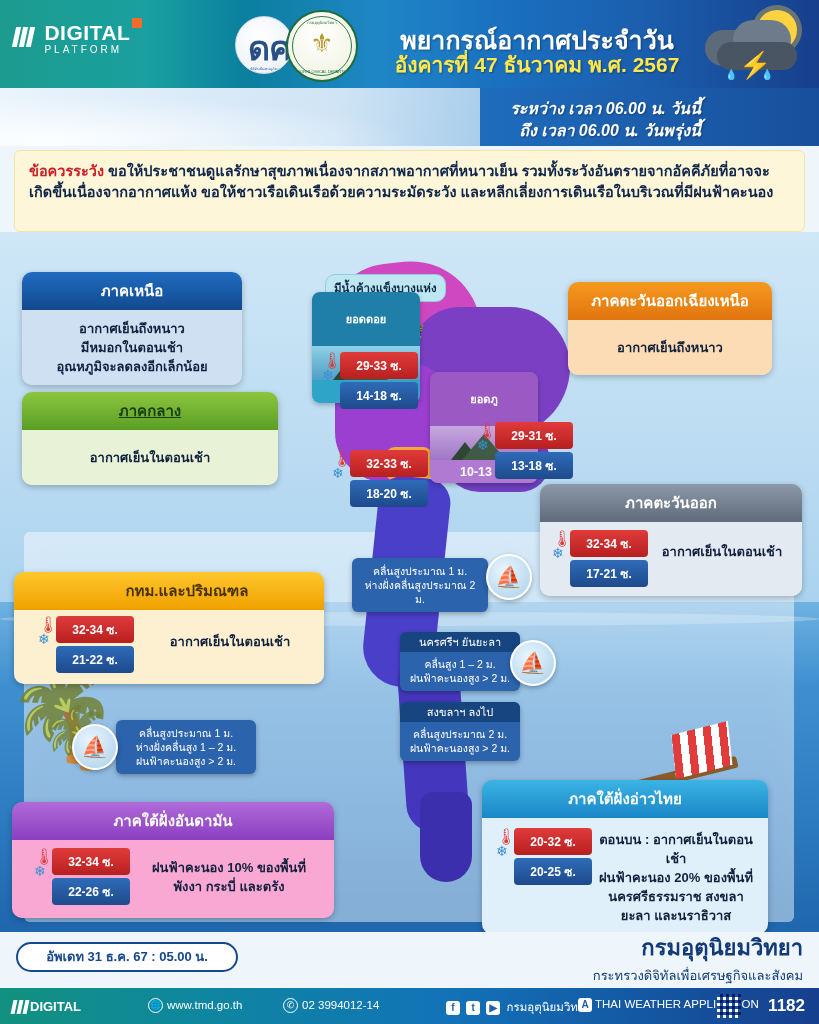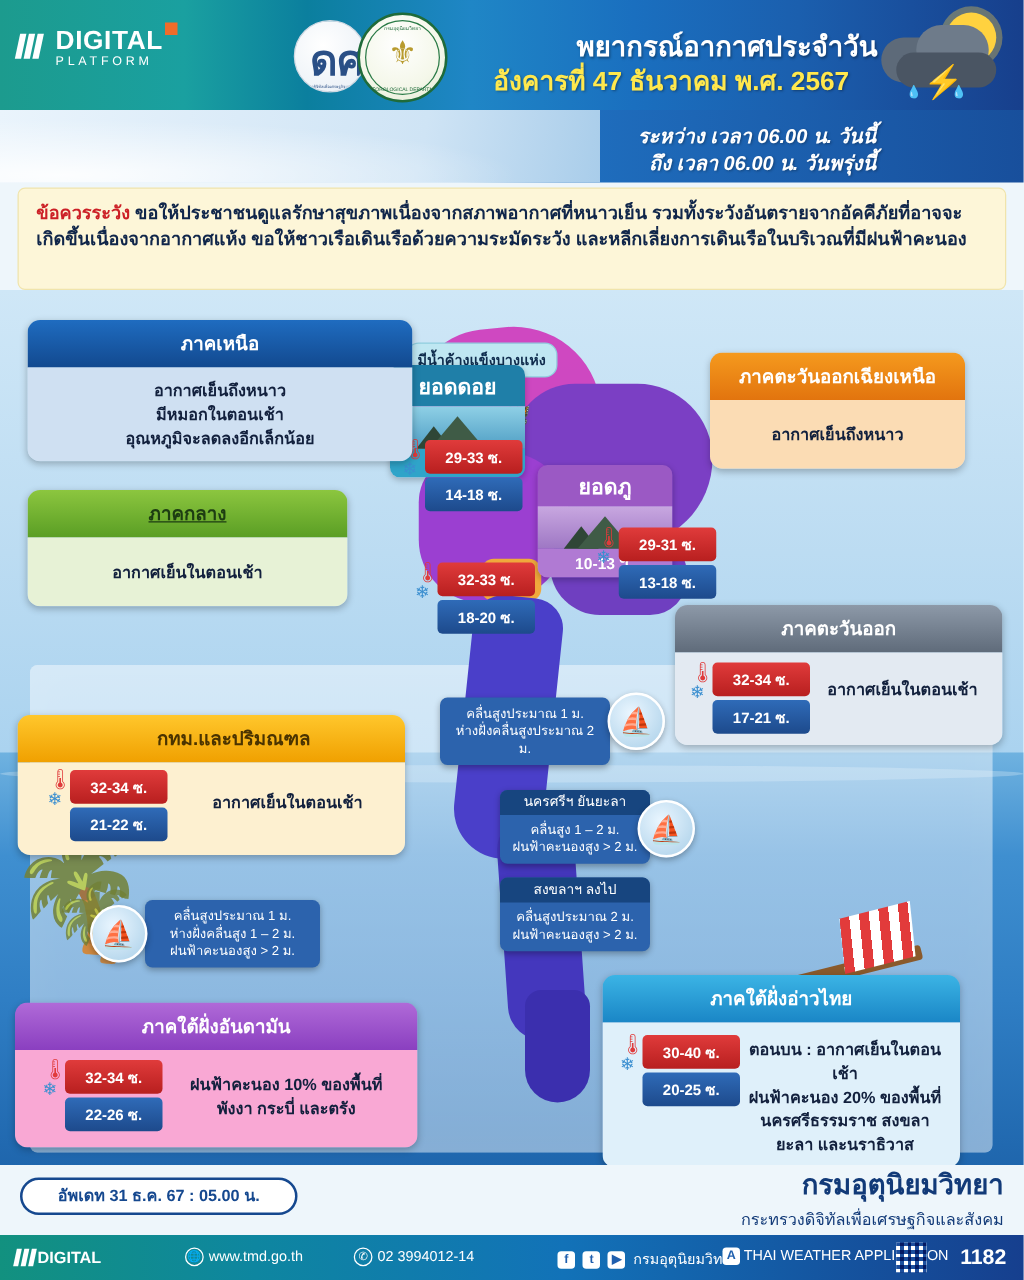--- a/index.html
+++ b/index.html
@@ -42,21 +42,21 @@
     border-radius: 50%; background: radial-gradient(circle at 45% 35%, #ffffff 0%, #f4f7e9 60%, #dfe8cf 100%);
     border: 2px solid #1f6b3a; overflow:hidden;
   }
   .seal2 .ring { position:absolute; left:4px; top:4px; right:4px; bottom:4px; border-radius:50%; border:1px solid #2b7b47; }
   .seal2 .emb { position:absolute; left:50%; top:46%; transform:translate(-50%,-50%); font-size:26px; color:#b89b2e; }
   .seal2 .cap { position:absolute; top:7px; left:0; width:100%; text-align:center; font-size:4px; color:#1f6b3a; }
   .seal2 .cap2 { position:absolute; bottom:6px; left:0; width:100%; text-align:center; font-size:4px; color:#1f6b3a; }
 
   .title-main {
     position:absolute; left: 372px; top: 20px; width: 330px;
-    color: #fff; font-weight: bold; font-size: 22px; text-align:right;
+    color: #fff; font-weight: bold; font-size: 25px; text-align:center;
     text-shadow: 1px 1px 2px rgba(0,0,0,.35);
   }
   .title-date {
     position:absolute; left: 372px; top: 48px; width: 330px;
     color: #ffe84d; font-weight: bold; font-size: 21px; text-align:center;
     text-shadow: 1px 1px 2px rgba(0,0,0,.35);
   }
   .wx-icon {
     position:absolute; right: 12px; top: 8px; width: 108px; height: 74px;
   }
@@ -124,21 +124,21 @@
   .m-penin2 { left: 112px; top: 400px; width: 62px; height: 180px; background:#4437bd; border-radius: 40px 30px 50px 40px; transform: rotate(-4deg); }
   .m-penin3 { left: 130px; top: 540px; width: 52px; height: 90px; background:#3b2fae; border-radius: 20px 20px 40px 40px; }
 
   
   .card { position:absolute; border-radius: 10px; overflow:hidden; box-shadow: 0 2px 6px rgba(0,0,0,.25); }
   .card .hd {
     color:#fff; font-weight:bold; font-size:15px; text-align:center; padding:7px 4px;
   }
   .card .bd { padding: 9px 8px; font-size: 13px; font-weight:bold; color:#12203d; text-align:center; line-height: 19px; }
 
-  .c-north { left: 22px; top: 24px; width: 308px; }
+  .c-north { left: 22px; top: 40px; width: 220px; }
   .c-north .hd { background: linear-gradient(#1f6cc0,#12498f); }
   .c-north .bd { background:#cfe0f2; }
 
   .c-central { left: 22px; top: 160px; width: 256px; }
   .c-central .hd { background: linear-gradient(#8cc63f,#5a9e24); color:#1d3d12;text-decoration:underline; }
   .c-central .bd { background:#e7f2d6; }
 
   .c-ne { left: 568px; top: 50px; width: 204px; }
   .c-ne .hd { background: linear-gradient(#f59a1e,#e2740e); }
   .c-ne .bd { background:#fbdcb4; }
@@ -172,21 +172,21 @@
 
   
   .mlabel {
     position:absolute; border-radius: 10px; color:#0f2c4d; font-size: 11.5px; font-weight:bold;
     text-align:center; padding: 4px 8px; background: #bfe7f2; border: 1px solid #8fcede;
   }
   .peak {
     position:absolute; width: 108px; border-radius: 8px; overflow:hidden;
     box-shadow: 0 2px 5px rgba(0,0,0,.25);
   }
-  .peak .pt { font-size: 17px; font-weight:bold; text-align:center; padding:3px; }
+  .peak .pt { font-size: 11px; font-weight:bold; text-align:center; padding:18px; }
   .peak .pimg { height: 34px; background: linear-gradient(#8fd0e6,#4f9ec4); position:relative; }
   .peak .pimg .mt { position:absolute; left:50%; bottom:0; transform:translateX(-50%); width:0;height:0;
      border-left:22px solid transparent;border-right:22px solid transparent;border-bottom:26px solid #3f5b46; }
   .peak .pimg .mt2 { position:absolute; left:32%; bottom:0; transform:translateX(-50%); width:0;height:0;
      border-left:14px solid transparent;border-right:14px solid transparent;border-bottom:18px solid #2f4636; }
   .peak .pv { font-size: 12.5px; font-weight:bold; text-align:center; padding:3px; }
 
   .seabox {
     position:absolute; background:#2c63ad; color:#fff; font-size:10.5px; line-height:14px;
     border-radius: 6px; padding: 6px 8px; text-align:center; box-shadow:0 2px 5px rgba(0,0,0,.3);
@@ -445,21 +445,21 @@
       <div class="hd">ภาคใต้ฝั่งอ่าวไทย</div>
       <div class="bd" style="white-space:pre-line; padding-left:110px; padding-top:12px; text-align:center;">ตอนบน : อากาศเย็นในตอนเช้า
 ฝนฟ้าคะนอง 20% ของพื้นที่
 นครศรีธรรมราช สงขลา
 ยะลา และนราธิวาส</div>
       <div class="tchip" style="left:32px; top:48px;">
         <div class="thermo">
             <div class="t">🌡</div>
             <div class="s">❄</div>
           </div>
-        <div class="hi">30-40 ซ.</div>
+        <div class="hi">20-32 ซ.</div>
         <div class="lo">20-25 ซ.</div>
       </div>
     </div>
   </div>
 
   <div class="update">อัพเดท 31 ธ.ค. 67 : 05.00 น.</div>
   <div class="org">
     <div class="o1">กรมอุตุนิยมวิทยา</div>
     <div class="o2">กระทรวงดิจิทัลเพื่อเศรษฐกิจและสังคม</div>
   </div>

